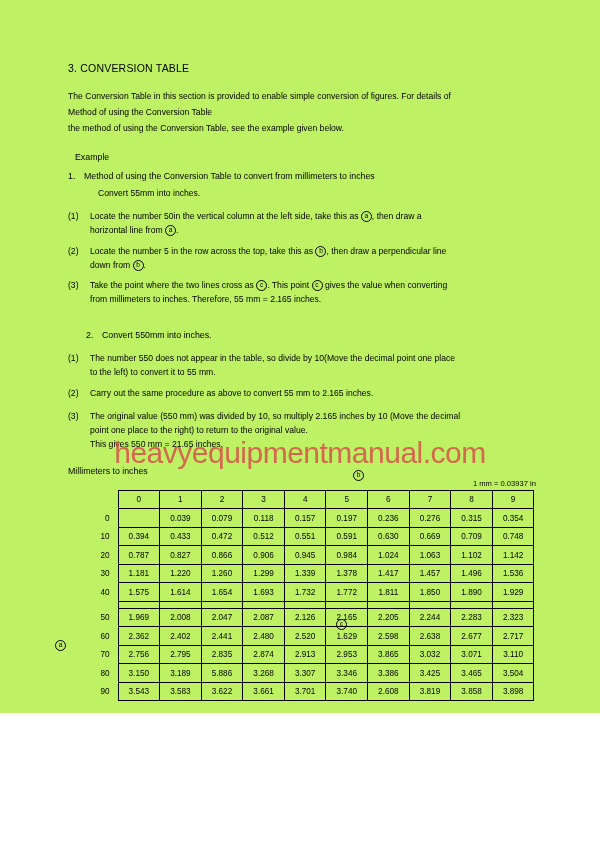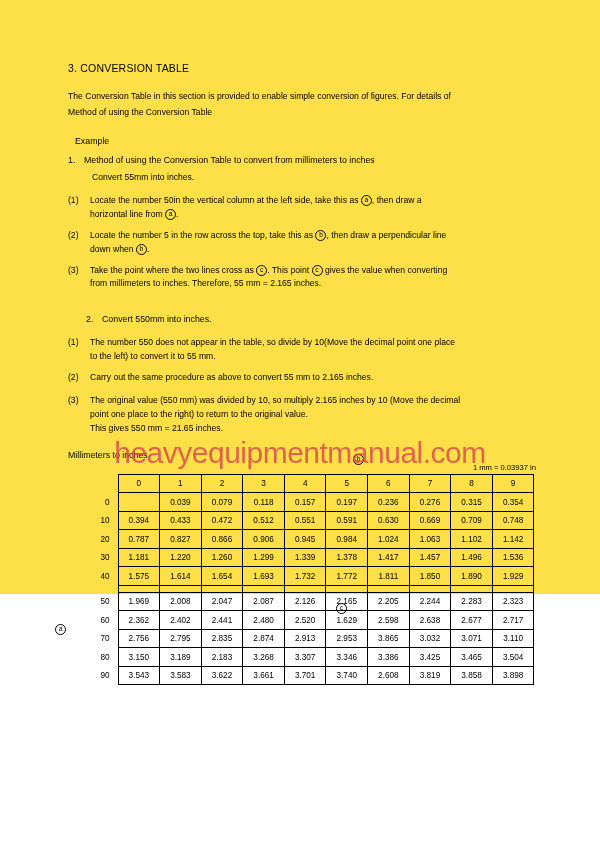--- a/index.html
+++ b/index.html
@@ -12,22 +12,22 @@
     height: 849px;
     position: relative;
     font-family: "Liberation Sans", sans-serif;
     color: #000000;
     overflow: hidden;
   }
   .page {
     position: absolute;
     left: 0; top: 0;
     width: 600px;
-    height: 594px;
-    background: #fde047;
+    height: 713px;
+    background: #bef264;
   }
   .content {
     position: absolute;
     left: 68px;
     top: 62px;
     width: 470px;
   }
   .sec-title {
     font-size: 10.5px;
     margin-bottom: 16px;
@@ -51,21 +51,21 @@
     margin: 0 0 4px 0;
     display: flex;
   }
   .num-item .mark {
     width: 16px;
     flex: 0 0 16px;
   }
   .num-item .body { flex: 1 1 auto; }
 
   .indent1 { margin-left: 18px; }
-  .indent2 { margin-left: 24px; }
+  .indent2 { margin-left: 30px; }
 
   .sub-item {
     font-size: 8.6px;
     line-height: 1.62;
     display: flex;
     margin: 0 0 7px 0;
   }
   .sub-item .mark {
     width: 22px;
     flex: 0 0 22px;
@@ -180,20 +180,21 @@
 <body>
 
 <div class="page">
 
   <div class="content">
 
     <div class="sec-title">3.  CONVERSION TABLE</div>
 
     <p class="para">The Conversion Table in this section is provided to enable simple conversion of figures.   For details of</p>
     <p class="para">Method of using the Conversion Table</p>
+    <p class="para">the method of using the Conversion Table, see the example given below.</p>
 
     <div class="example-head">Example</div>
 
     <div class="num-item">
       <span class="mark">1.</span>
       <span class="body">Method of using the Conversion Table to convert from millimeters to inches</span>
     </div>
 
     <div class="para indent2" style="margin-bottom:9px;">Convert 55mm into inches.</div>
 
@@ -202,21 +203,21 @@
       <span class="body">
         <span>Locate the number 50in the vertical column at the left side, take this as </span><span class="circ">a</span><span>, then draw a</span><br>
         <span>horizontal line from </span><span class="circ">a</span><span>.</span>
       </span>
     </div>
 
     <div class="sub-item indent2">
       <span class="mark">(2)</span>
       <span class="body">
         <span>Locate the number 5 in the row across the top, take this as </span><span class="circ">b</span><span>, then draw a perpendicular line</span><br>
-        <span>down when </span><span class="circ">b</span><span>.</span>
+        <span>down from </span><span class="circ">b</span><span>.</span>
       </span>
     </div>
 
     <div class="sub-item indent2">
       <span class="mark">(3)</span>
       <span class="body">
         <span>Take the point where the two lines cross as </span><span class="circ">c</span><span>.  This point </span><span class="circ">c</span><span> gives the value when converting</span><br>
         <span>from millimeters to inches.  Therefore, 55 mm = 2.165 inches.</span>
       </span>
     </div>
@@ -392,21 +393,21 @@
               <td class="val">2.953</td>
               <td class="val">3.865</td>
               <td class="val">3.032</td>
               <td class="val">3.071</td>
               <td class="val">3.110</td>
             </tr>
             <tr>
               <td class="rowhead">80</td>
               <td class="val">3.150</td>
               <td class="val">3.189</td>
-              <td class="val">2.183</td>
+              <td class="val">5.886</td>
               <td class="val">3.268</td>
               <td class="val">3.307</td>
               <td class="val">3.346</td>
               <td class="val">3.386</td>
               <td class="val">3.425</td>
               <td class="val">3.465</td>
               <td class="val">3.504</td>
             </tr>
             <tr>
               <td class="rowhead">90</td>

